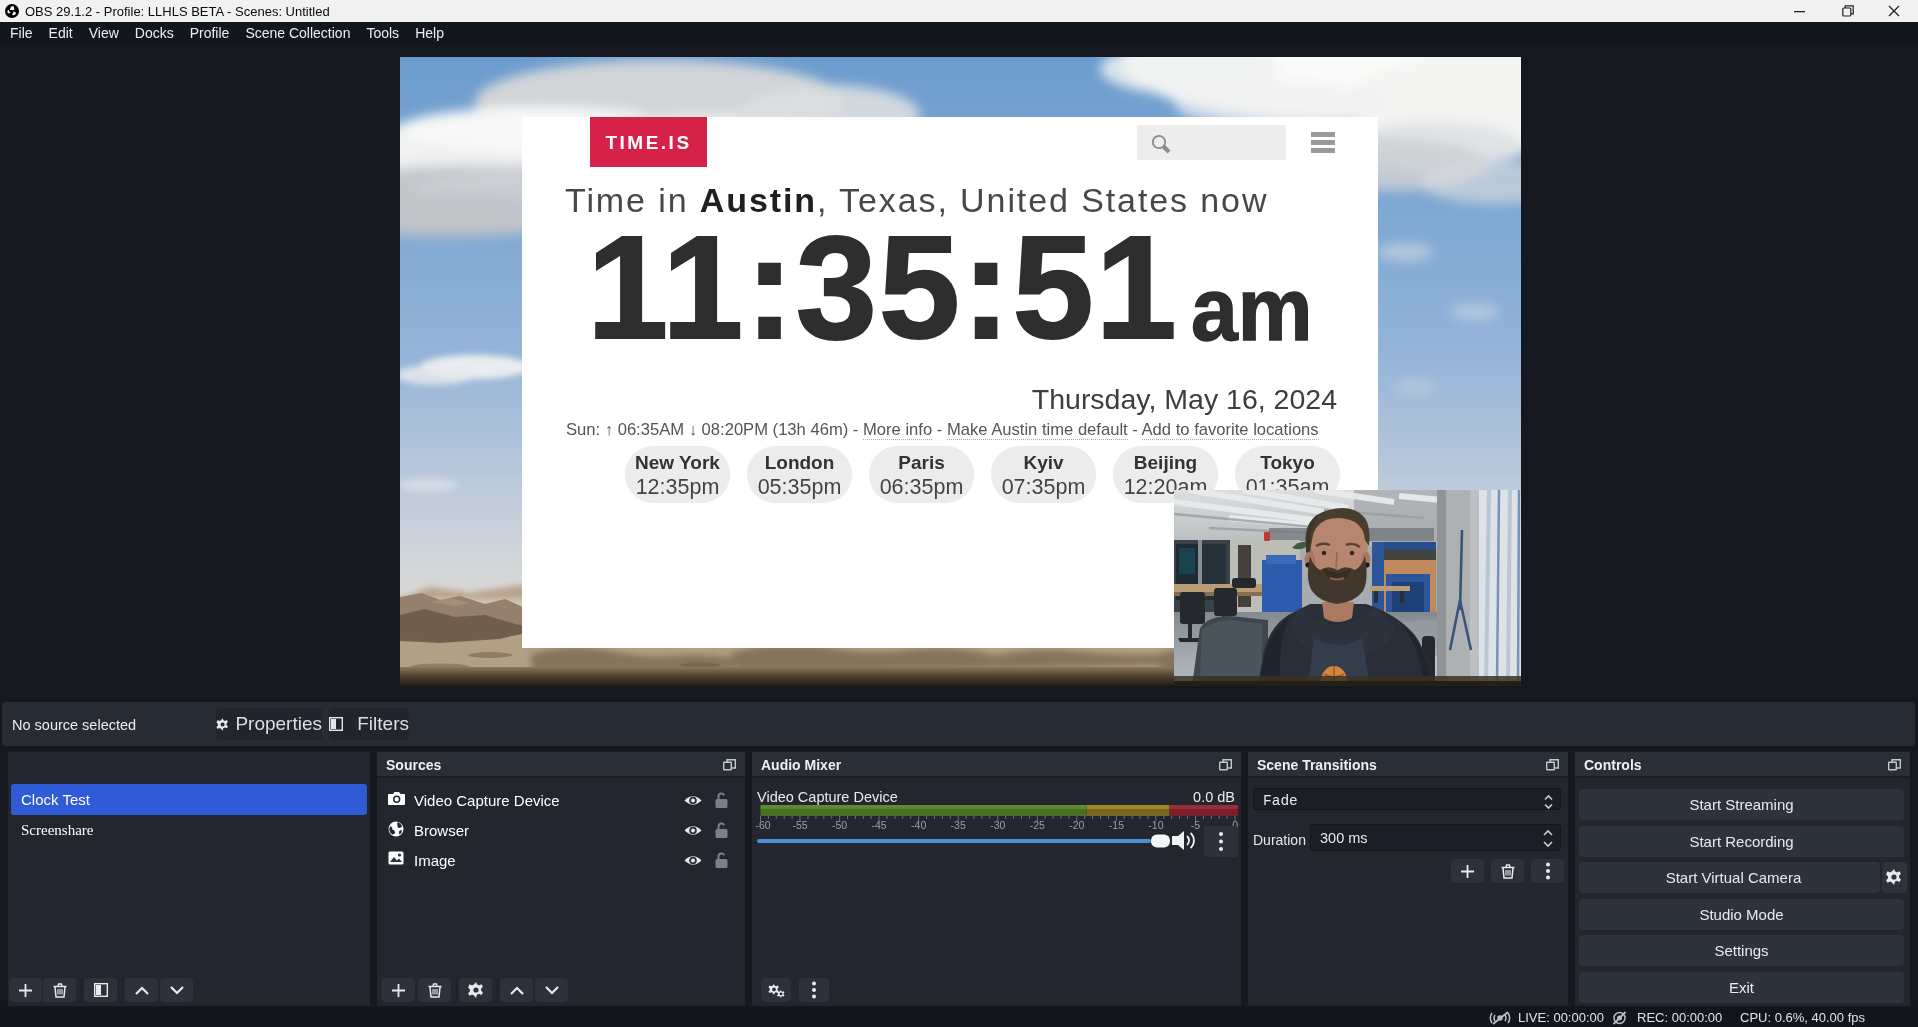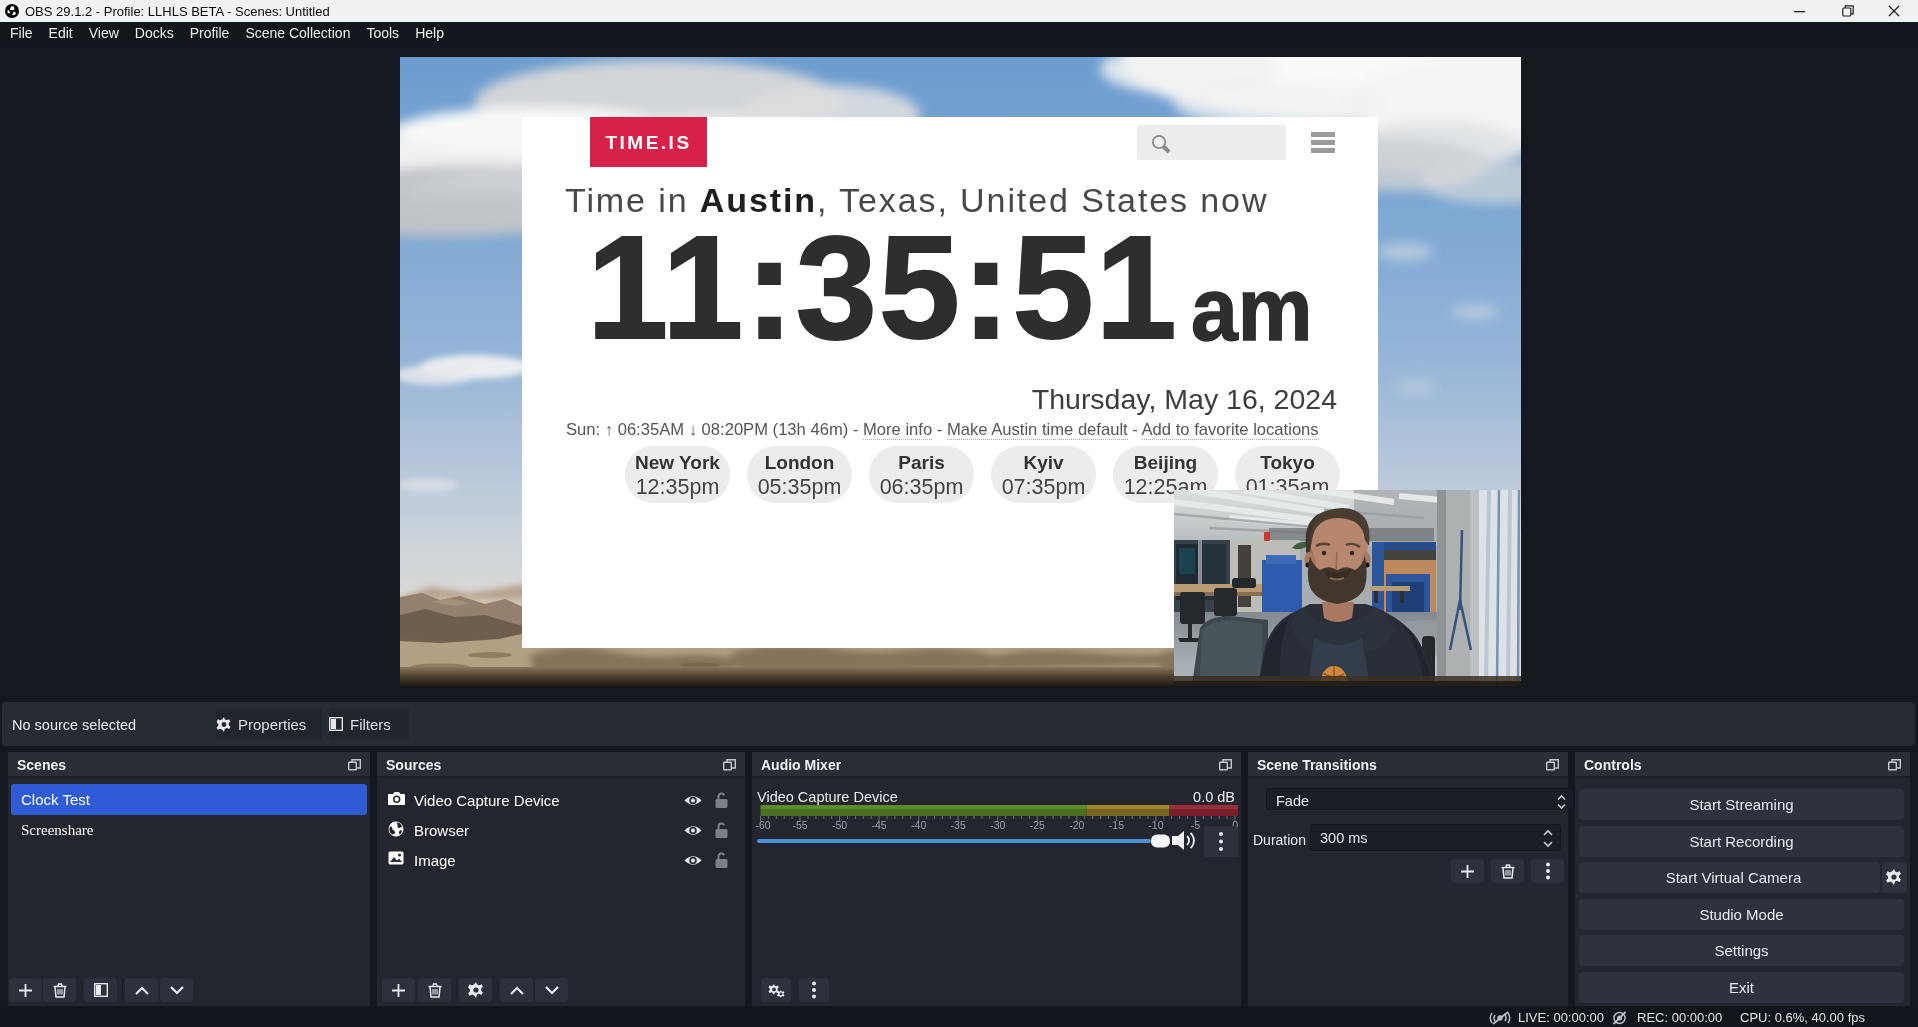--- a/index.html
+++ b/index.html
@@ -33,21 +33,21 @@
   #sunline .lnk { border-bottom:1px dotted #aaa; }
   .citybox { position:absolute; top:329px; width:105px; height:57px; background:#ececec; text-align:center;border-radius:28px; }
   .citybox .nm { font-weight:bold; font-size:19px; color:#333; margin-top:6px; }
   .citybox .tm { font-size:21.5px; color:#444; margin-top:1px; }
   
   #cam { position:absolute; left:774px; top:433px; width:347px; height:196px; background:#b8bcc0; overflow:hidden;}
   
   #srcbar { position:absolute; left:2px; top:702px; width:1913px; height:44px; background:#272b33; border-radius:4px; }
   #srcbar .lbl { position:absolute; left:10px; top:15px; font-size:14.5px; color:#eceef2; }
   .barbtn { position:absolute; top:6px; height:32px; background:#22252d; border-radius:4px; color:#dddfe4;
-     font-size:15px; display:flex; align-items:center; justify-content:flex-start; gap:7px;}
+     font-size:19px; display:flex; align-items:center; justify-content:space-between; gap:7px;}
   .dock { position:absolute; top:752px; height:254px; background:#23262e; }
   .dock .dtitle { position:absolute; left:0; top:0; width:100%; height:26px; background:#2a2e37;
      border-bottom:2px solid #1a1d24; font-weight:bold; font-size:14px; color:#eef0f3; }
   .dock .dtitle span { position:absolute; left:9px; top:5px; }
   .popout { position:absolute; right:9px; top:7px; width:13px; height:12px; }
   .toolbtn { position:absolute; height:24px; width:33px; background:#2d313b; border-radius:4px;
      display:flex; align-items:center; justify-content:center; }
   .tsep { position:absolute; top:226px; width:1px; height:20px; background:#1b1e25; }
   
   #scenes { left:8px; width:362px; }
@@ -235,21 +235,21 @@
     <div class="citybox" style="left:347px">
         <div class="nm">Paris</div>
         <div class="tm">06:35pm</div>
       </div>
     <div class="citybox" style="left:469px">
         <div class="nm">Kyiv</div>
         <div class="tm">07:35pm</div>
       </div>
     <div class="citybox" style="left:591px">
         <div class="nm">Beijing</div>
-        <div class="tm">12:25am</div>
+        <div class="tm">12:20am</div>
       </div>
     <div class="citybox" style="left:713px">
         <div class="nm">Tokyo</div>
         <div class="tm">01:35am</div>
       </div>
   </div>
   <div id="cam">
   <svg width="347" height="196" viewBox="0 0 347 196">
     <defs>
       <linearGradient id="ceil" x1="0" y1="0" x2="0" y2="1">
@@ -402,27 +402,20 @@
   <div class="barbtn" style="left:327px; width:80px;">
     <svg width="14" height="14" viewBox="0 0 14 14">
         <rect x="0.7" y="0.7" width="12.6" height="12.6" fill="none" stroke="#e4e6ea" stroke-width="1.4"></rect>
         <rect x="2" y="2" width="5" height="10" fill="#e4e6ea"></rect>
       </svg>
     <span>Filters</span>
     </div>
 </div>
 
 <div class="dock" id="scenes">
-  <div class="dtitle">
-      <span>Scenes</span>
-      <svg class="popout" width="13" height="12" viewBox="0 0 13 12" fill="none" stroke="#c3c8cf" stroke-width="1.4">
-        <rect x="0.7" y="3.2" width="7.6" height="7.6" rx="0.5"></rect>
-        <path d="M4 3.2 V0.7 H12.3 V9 H8.5"></path>
-      </svg>
-    </div>
   <div class="scitem" style="top:32px; background:#2f5cd6;">
       <div class="t">Clock Test</div>
     </div>
   <div class="scitem" style="top:63px;font-family:Liberation Serif, serif;">
       <div class="t">Screenshare</div>
     </div>
   <div class="toolbtn" style="left:1px; top:226px;">
       <svg width="15" height="15" viewBox="0 0 15 15">
         <path d="M7.5 1 V14 M1 7.5 H14" stroke="#e8eaee" stroke-width="1.8"></path>
       </svg>
@@ -685,21 +678,21 @@
 </div>
 
 <div class="dock" id="trans">
   <div class="dtitle">
       <span>Scene Transitions</span>
       <svg class="popout" width="13" height="12" viewBox="0 0 13 12" fill="none" stroke="#c3c8cf" stroke-width="1.4">
         <rect x="0.7" y="3.2" width="7.6" height="7.6" rx="0.5"></rect>
         <path d="M4 3.2 V0.7 H12.3 V9 H8.5"></path>
       </svg>
     </div>
-  <div class="tinput" style="left:18px; top:36px; width:308px; height:22px;">
+  <div class="tinput" style="left:5px; top:36px; width:308px; height:22px;font-family:Liberation Mono, monospace;">
       <span style="position:absolute;left:9px;top:4px">Fade</span>
     <svg style="position:absolute;right:7px;top:5px" width="9" height="16" viewBox="0 0 9 16" fill="none" stroke="#c8ccd2" stroke-width="1.6">
         <path d="M1 5.5 L4.5 2 L8 5.5 M1 10.5 L4.5 14 L8 10.5"></path>
       </svg>
     </div>
   <div style="position:absolute; left:5px; top:80px; font-size:14px; color:#e6e8ec;">Duration</div>
   <div class="tinput" style="left:62px; top:72px; width:251px; height:27px;">
       <span style="position:absolute;left:9px;top:5px">300 ms</span>
     <svg style="position:absolute;right:7px;top:4px" width="10" height="19" viewBox="0 0 10 19" fill="none" stroke="#c8ccd2" stroke-width="1.6">
         <path d="M1 6 L5 2 L9 6 M1 13 L5 17 L9 13"></path>

